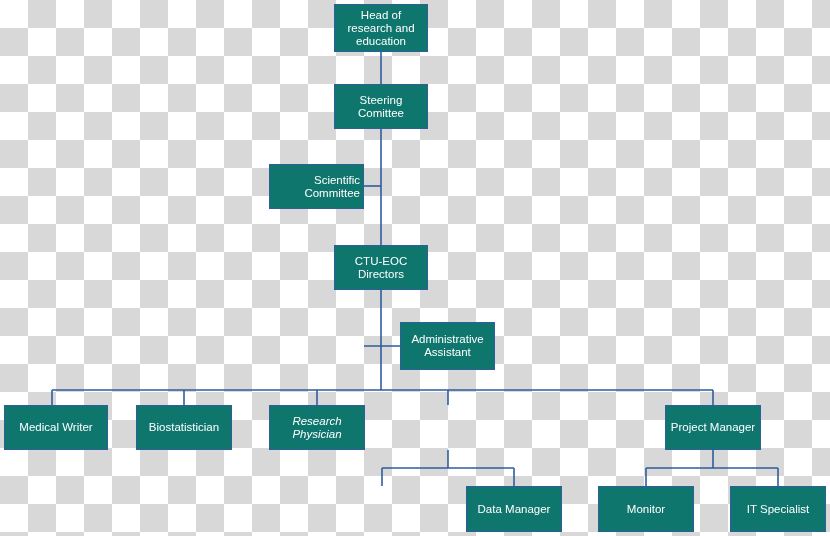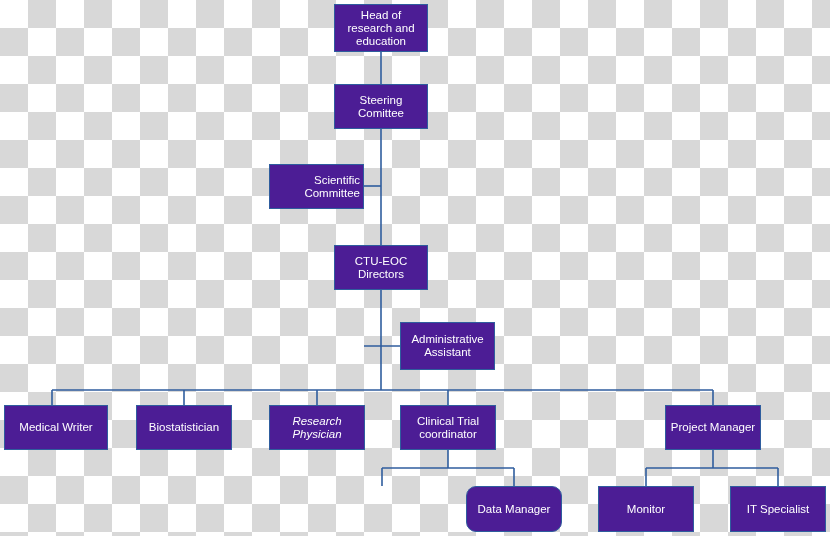--- a/index.html
+++ b/index.html
@@ -25,21 +25,21 @@
     background-position: 0 0, 28px 28px;
     background-color: #ffffff;
   }
   #chart {
     position: absolute;
     inset: 0;
   }
   .node {
     position: absolute;
     box-sizing: border-box;
-    background: #4c1d95;
+    background: #0f766e;
     border: 1px solid #2f5d9e;
     color: #ffffff;
     font-size: 11.5px;
     line-height: 13px;
     display: flex;
     align-items: center;
     justify-content: center;
     text-align: center;
     padding: 2px 3px;
   }
@@ -116,27 +116,24 @@
   </div>
   <div class="node" style="left:4px;top:405px;width:104px;height:45px;">
     <span>Medical Writer</span>
   </div>
   <div class="node" style="left:136px;top:405px;width:96px;height:45px;">
     <span>Biostatistician</span>
   </div>
   <div class="node" style="left:269px;top:405px;width:96px;height:45px;font-style:italic;">
     <span>Research Physician</span>
   </div>
-  <div class="node" style="left:400px;top:405px;width:96px;height:45px;">
-    <span>Clinical Trial coordinator</span>
-  </div>
   <div class="node" style="left:665px;top:405px;width:96px;height:45px;">
     <span>Project Manager</span>
   </div>
-  <div class="node" style="left:466px;top:486px;width:96px;height:46px;border-radius:10px;">
+  <div class="node" style="left:466px;top:486px;width:96px;height:46px;">
     <span>Data Manager</span>
   </div>
   <div class="node" style="left:598px;top:486px;width:96px;height:46px;">
     <span>Monitor</span>
   </div>
   <div class="node" style="left:730px;top:486px;width:96px;height:46px;">
     <span>IT Specialist</span>
   </div>
 
 </div>

